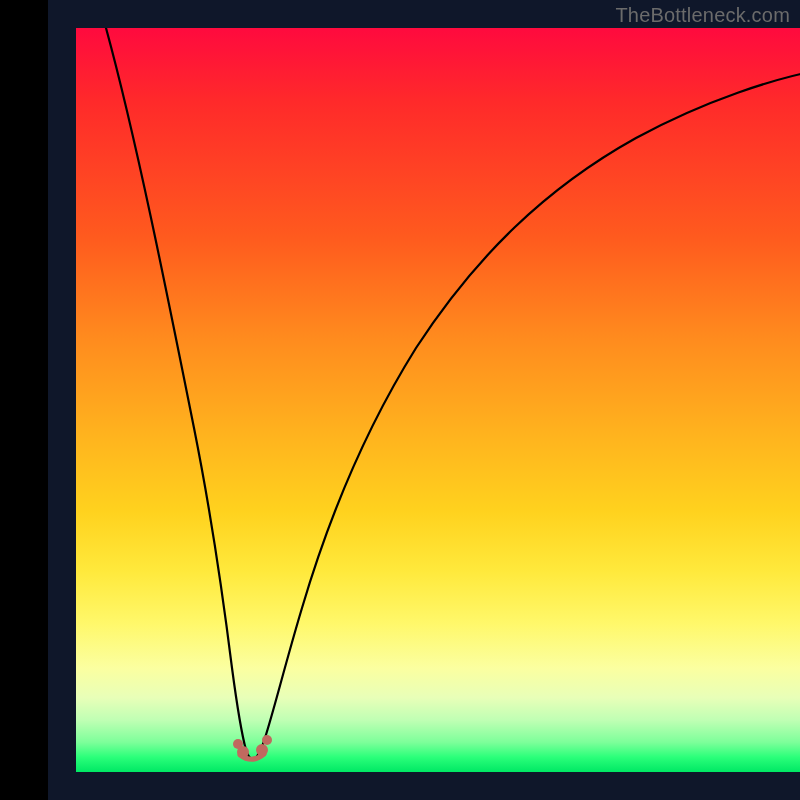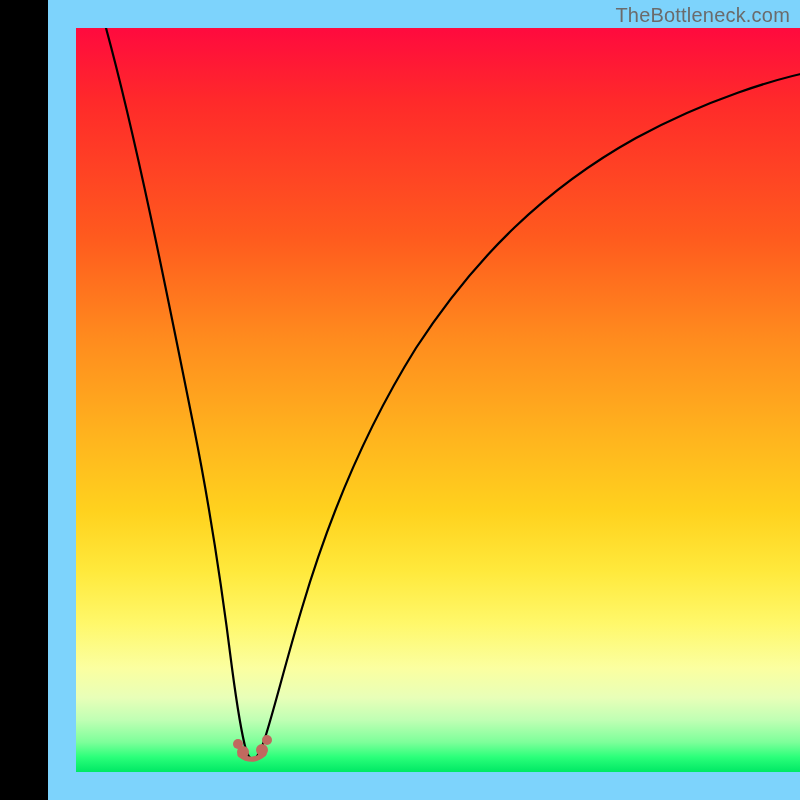--- a/index.html
+++ b/index.html
@@ -7,21 +7,21 @@
     padding: 0;
     width: 800px;
     height: 800px;
     overflow: hidden;
     background: #000;
     font-family: Arial, Helvetica, sans-serif;
   }
   .frame {
     position: absolute;
     inset: 0;
-    background: #7dd3fc;
+    background: #0f172a;
     margin-left: 48px;
   }
   .plot {
     position: absolute;
     left: 28px;
     top: 28px;
     width: 744px;
     height: 744px;
     overflow: hidden;
     

